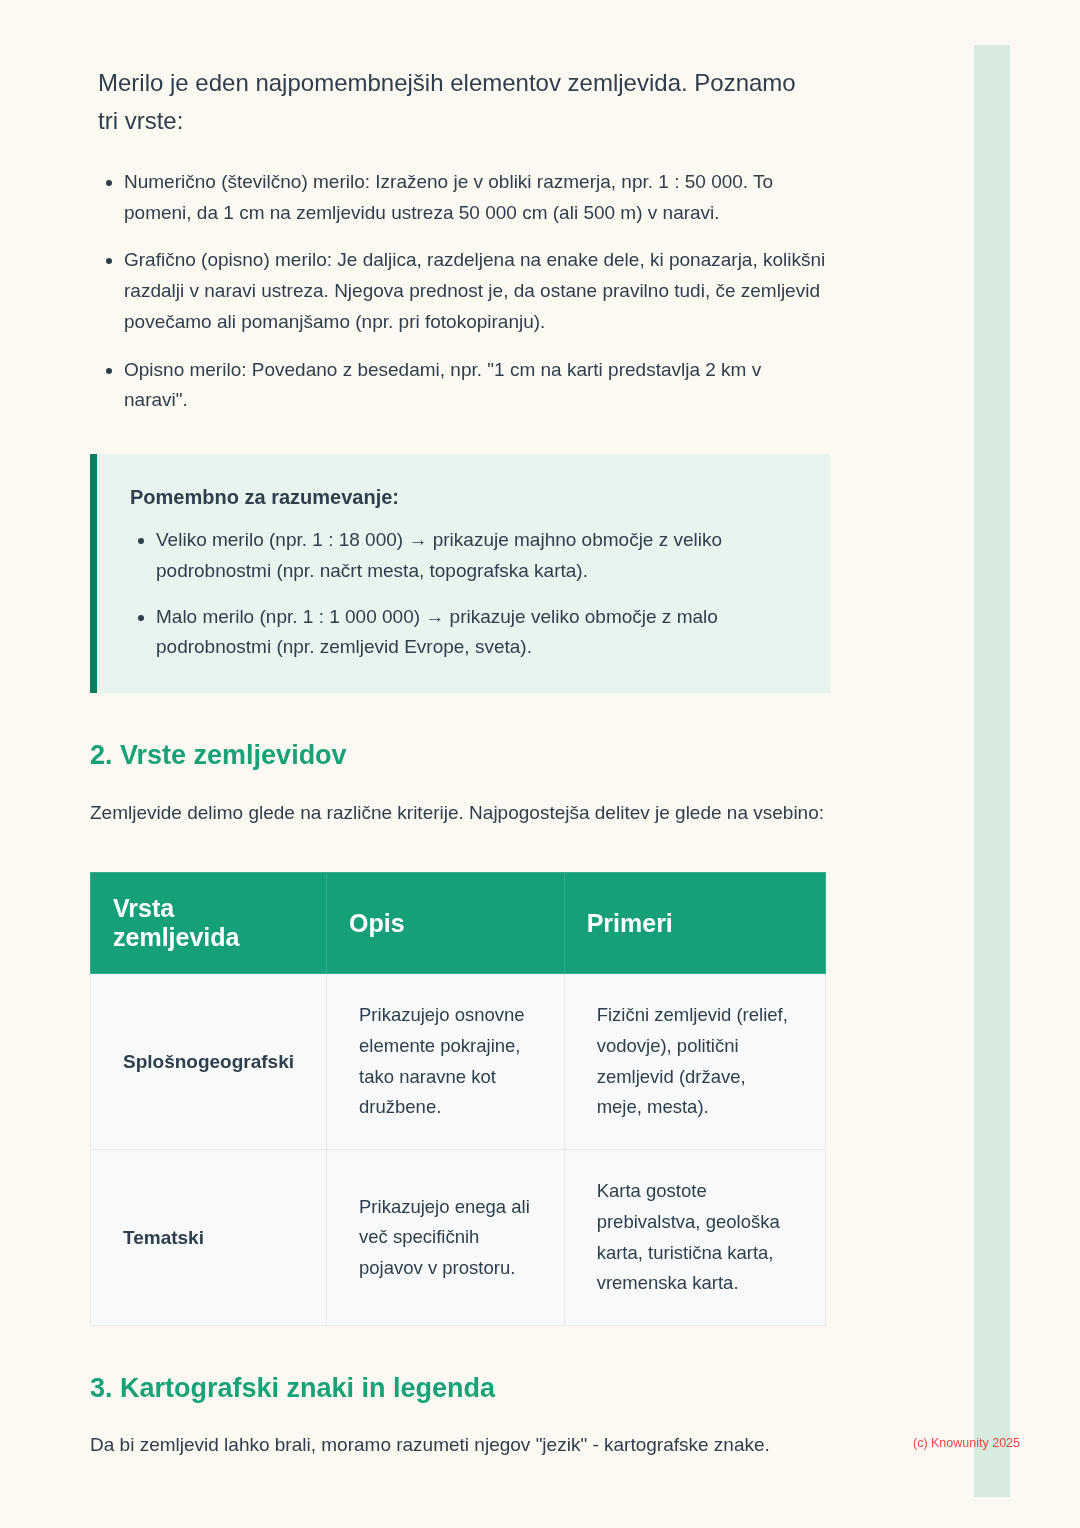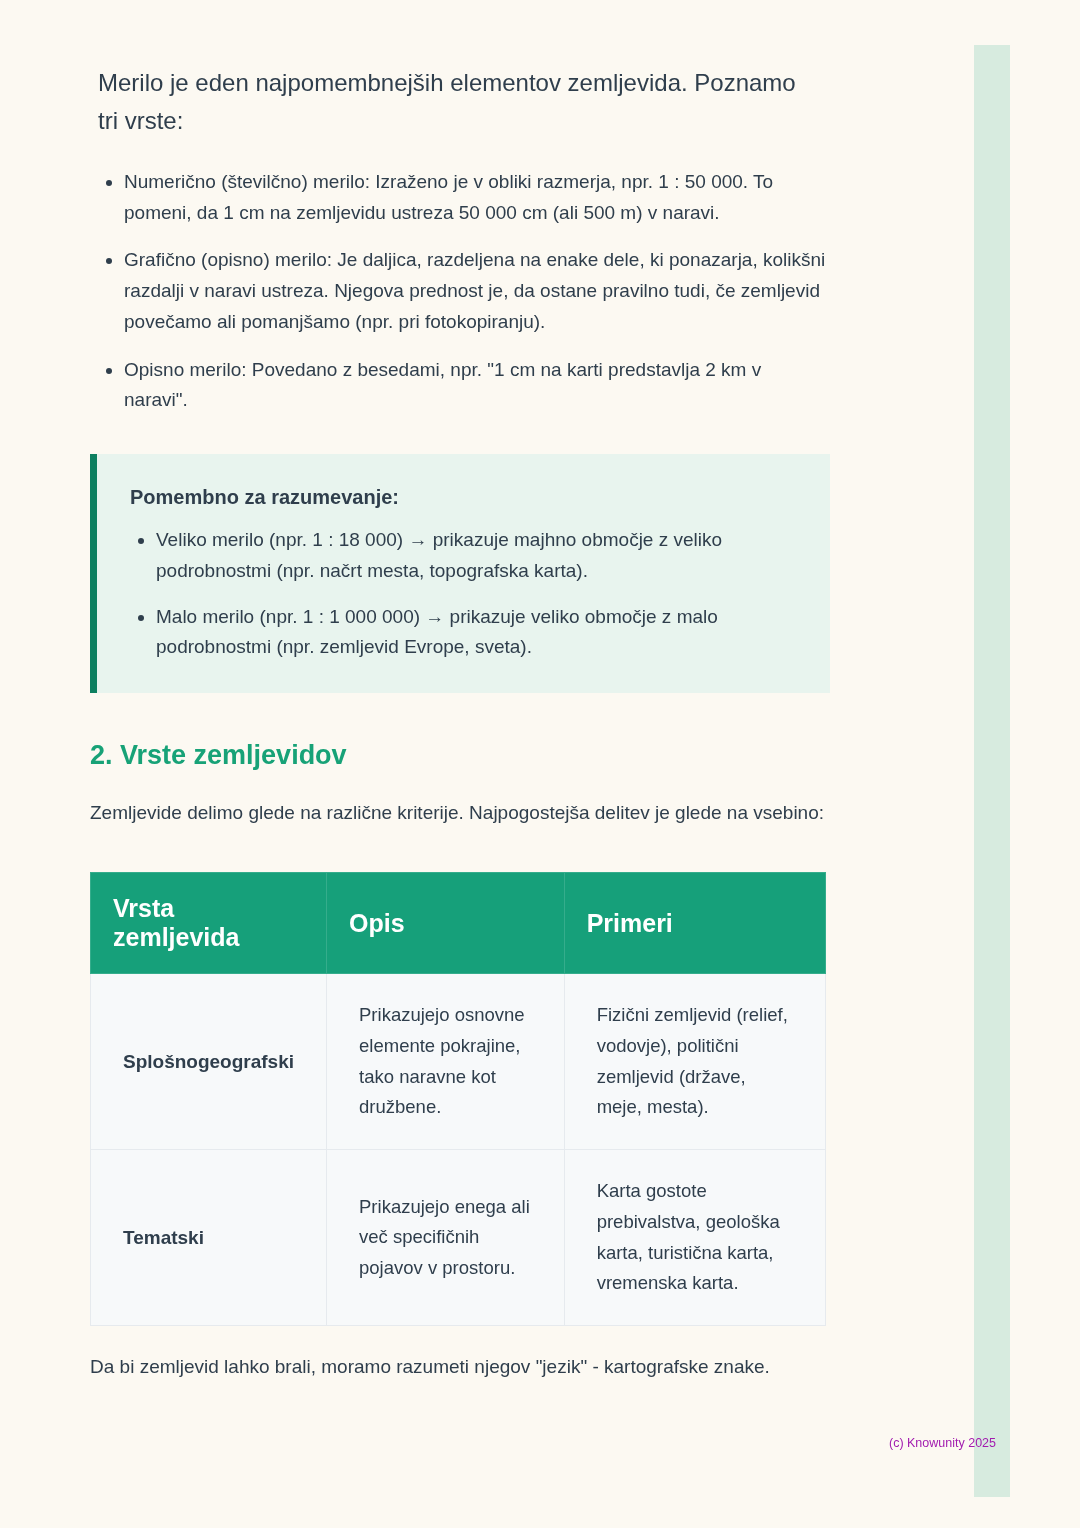--- a/index.html
+++ b/index.html
@@ -105,23 +105,23 @@
     vertical-align: middle;
   }
   .map-table td.rowhead {
     font-weight: 700;
     font-size: 19px;
   }
 
   .footer {
     position: absolute;
     top: 1436px;
-    right: 84px;
+    right: 60px;
     font-size: 12.5px;
-    color: #a21caf;
+    color: #ef4444;
     z-index: 2;
   }
 </style>
 </head>
 <body>
 
 <div class="accent-bar"></div>
 
 <div class="content">
   <div class="inner">
@@ -165,18 +165,19 @@
           <td>Fizični zemljevid (relief, vodovje), politični zemljevid (države, meje, mesta).</td>
         </tr>
         <tr>
           <td class="rowhead">Tematski</td>
           <td>Prikazujejo enega ali več specifičnih pojavov v prostoru.</td>
           <td>Karta gostote prebivalstva, geološka karta, turistična karta, vremenska karta.</td>
         </tr>
       </tbody>
     </table>
 
+    <h2 class="section">3. Kartografski znaki in legenda</h2>
     <p class="just">Da bi zemljevid lahko brali, moramo razumeti njegov "jezik" - kartografske znake.</p>
 
   </div>
 </div>
 
 <div class="footer">(c) Knowunity 2025</div>
 
 </body></html>

